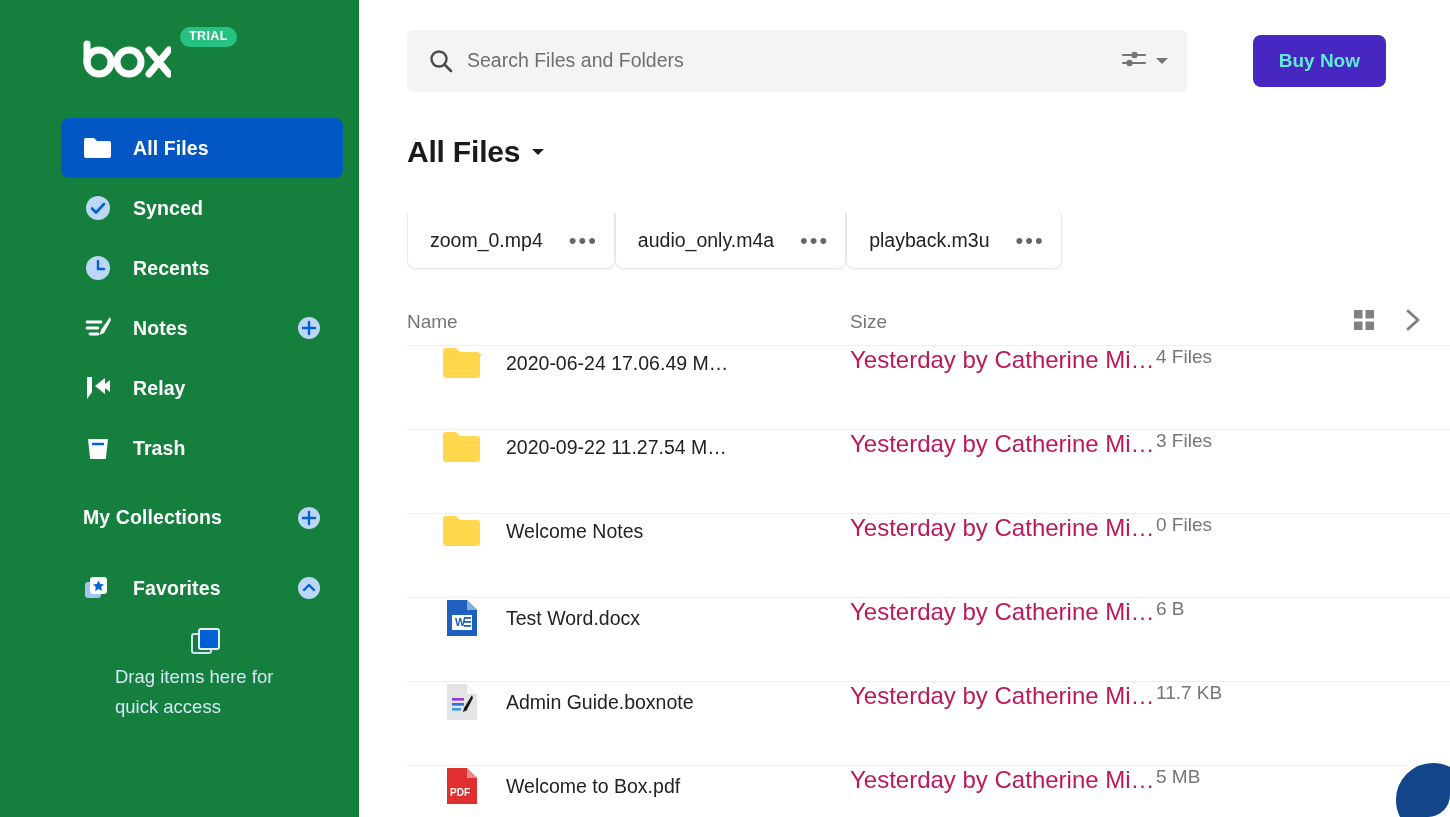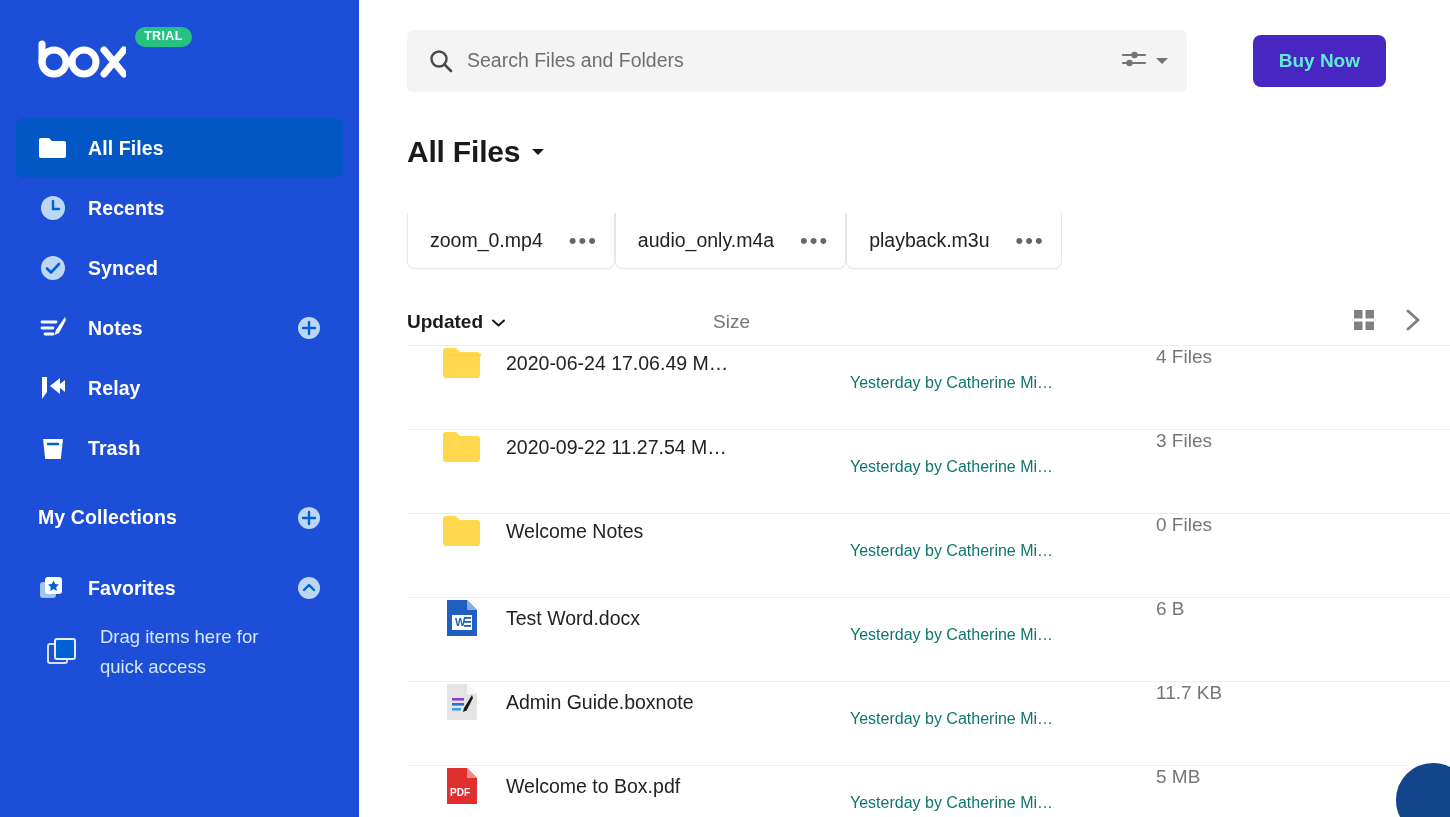--- a/index.html
+++ b/index.html
@@ -7,24 +7,25 @@
     width: 1450px; height: 817px;
     overflow: hidden;
     background: #ffffff;
     font-family: "Liberation Sans", sans-serif;
   }
   .app { display: flex; width: 1450px; height: 817px; }
 
   
   .sidebar {
     width: 359px; height: 817px;
-    background: #1d4ed8;
+    background: #15803d;
     position: relative;
     flex: 0 0 359px;
     padding-top: 0;
+    padding-left: 45px;
   }
   .logo-row {
     position: relative;
     height: 118px;
     padding-left: 36px;
     display: flex;
     align-items: center;
   }
   .box-logo { display: block; }
   .trial-badge {
@@ -94,40 +95,42 @@
     position: relative;
     cursor: pointer;
   }
   .empty-hint {
     display: flex;
     align-items: center;
     margin: 6px 16px 0;
     padding-left: 26px;
     color: #cfe2fa;
     cursor: default;
+    flex-direction: column;
   }
   .empty-hint .hint-icon {
     width: 40px; flex: 0 0 40px;
     display: flex; align-items: center; justify-content: center;
     margin-right: 18px;
   }
   .empty-hint .hint-text {
     font-size: 18.5px;
     line-height: 30px;
     max-width: 200px;
     color: #d7e7fb;
   }
 
   
   .main {
     flex: 1 1 auto;
     height: 817px;
     position: relative;
     background: #ffffff;
     overflow: hidden;
+    border-radius: 22px;
   }
 
   .topbar {
     height: 121px;
     display: flex;
     align-items: center;
     padding: 0 64px 0 48px;
     gap: 24px;
   }
   .search-wrap {
@@ -232,21 +235,21 @@
     display: flex;
     align-items: flex-start;
     height: 84px;
     border-top: 1px solid #eeeeee;
     padding-right: 26px;
     cursor: pointer;
   }
   .cell-name { flex: 0 0 443px; display: flex; align-items: center; }
   .file-icon { width: 40px; flex: 0 0 40px; display: flex; align-items: center; justify-content: center; margin-right: 24px; margin-left: 35px; }
   .file-name { font-size: 19.5px; color: #222222; white-space: nowrap; }
-  .cell-upd  { flex: 0 0 306px; font-size: 16px; color: #0f766e; white-space: nowrap; margin-top: 28px; }
+  .cell-upd  { flex: 0 0 306px; font-size: 24px; color: #be185d; white-space: nowrap; }
   .cell-size { flex: 0 0 200px; font-size: 19px; color: #767676; white-space: nowrap; }
 
   .fab {
     position: absolute;
     right: -26px; bottom: -26px;
     width: 86px; height: 86px;
     border-radius: 50%;
     background: #13458a;
     border: 6px solid #ffffff;
     cursor: pointer;
@@ -279,34 +282,34 @@
             <path d="M1 4a2 2 0 012-2h8l3 3h12a2 2 0 012 2v13a2 2 0 01-2 2H3a2 2 0 01-2-2z" fill="#ffffff"></path>
           </svg>
       </span>
       <span class="nav-label">All Files</span>
     </div>
 
     <div class="nav-item">
       <span class="nav-icon">
         <svg width="28" height="28" viewBox="0 0 28 28">
             <circle cx="14" cy="14" r="12" fill="#bcd7f5"></circle>
-            <path d="M14 7v8h6" stroke="#0061d5" stroke-width="2.4" fill="none" stroke-linecap="round"></path>
-          </svg>
-      </span>
-      <span class="nav-label">Recents</span>
+            <path d="M8 14.5l4 4 8-8.5" stroke="#0061d5" stroke-width="2.6" fill="none" stroke-linecap="round" stroke-linejoin="round"></path>
+          </svg>
+      </span>
+      <span class="nav-label">Synced</span>
     </div>
 
     <div class="nav-item">
       <span class="nav-icon">
         <svg width="28" height="28" viewBox="0 0 28 28">
             <circle cx="14" cy="14" r="12" fill="#bcd7f5"></circle>
-            <path d="M8 14.5l4 4 8-8.5" stroke="#0061d5" stroke-width="2.6" fill="none" stroke-linecap="round" stroke-linejoin="round"></path>
-          </svg>
-      </span>
-      <span class="nav-label">Synced</span>
+            <path d="M14 7v8h6" stroke="#0061d5" stroke-width="2.4" fill="none" stroke-linecap="round"></path>
+          </svg>
+      </span>
+      <span class="nav-label">Recents</span>
     </div>
 
     <div class="nav-item">
       <span class="nav-icon">
         <svg width="30" height="28" viewBox="0 0 30 28">
           <g stroke="#ffffff" stroke-width="2.8" stroke-linecap="round">
             <path d="M4 8h14"></path>
               <path d="M4 14h11"></path>
               <path d="M7 20h8"></path>
           </g>
@@ -433,28 +436,21 @@
         <span class="chip-more">•••</span>
       </div>
       <div class="chip">
         <span class="chip-name">playback.m3u</span>
         <span class="chip-more">•••</span>
       </div>
     </div>
 
     <div class="table">
       <div class="t-head">
-        <div class="col-upd">
-          <span>Updated</span>
-          <span>
-            <svg width="15" height="10" viewBox="0 0 15 10">
-                <path d="M2 2.5l5.5 5 5.5-5" fill="none" stroke="#1a1a1a" stroke-width="2" stroke-linecap="round" stroke-linejoin="round"></path>
-              </svg>
-          </span>
-        </div>
+        <div class="col-name">Name</div>
         <div class="col-size">Size</div>
         <div class="head-tools">
           <span>
             <svg width="24" height="24" viewBox="0 0 24 24">
                 <rect x="2" y="2" width="8.5" height="8.5" fill="#808080"></rect>
                 <rect x="13.5" y="2" width="8.5" height="8.5" fill="#808080"></rect>
                 <rect x="2" y="13.5" width="8.5" height="8.5" fill="#808080"></rect>
                 <rect x="13.5" y="13.5" width="8.5" height="8.5" fill="#808080"></rect>
               </svg>
           </span>

